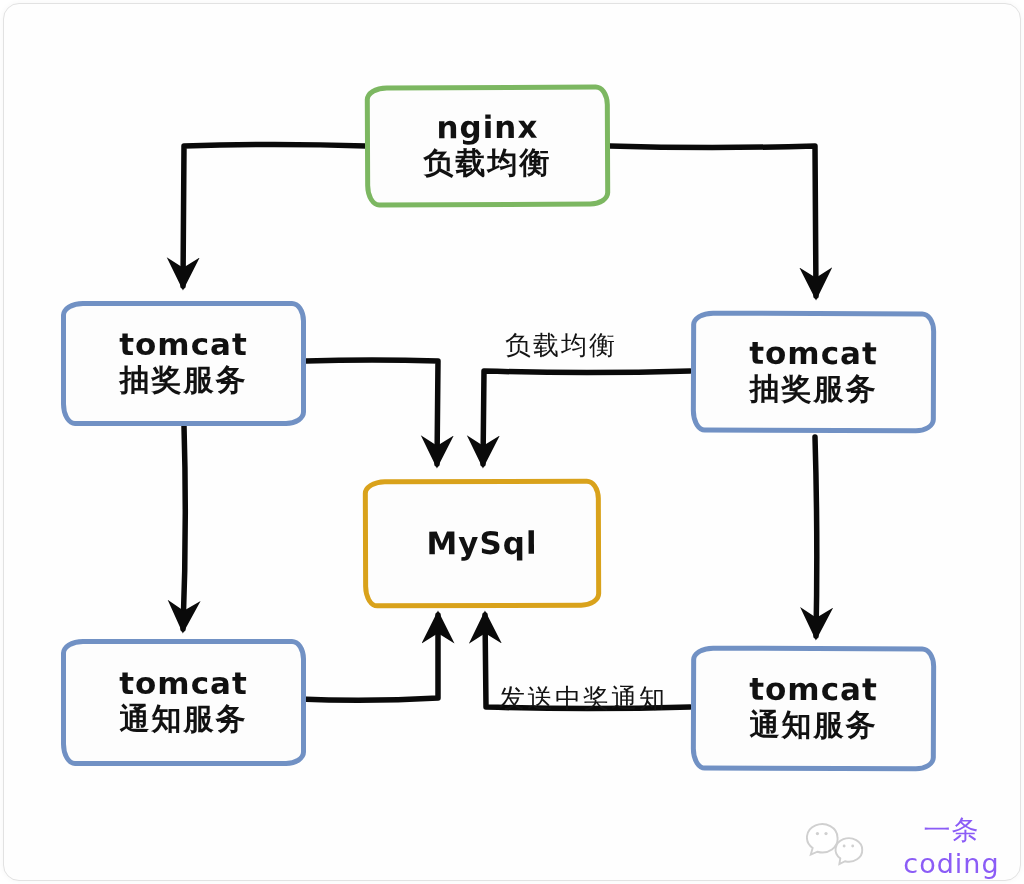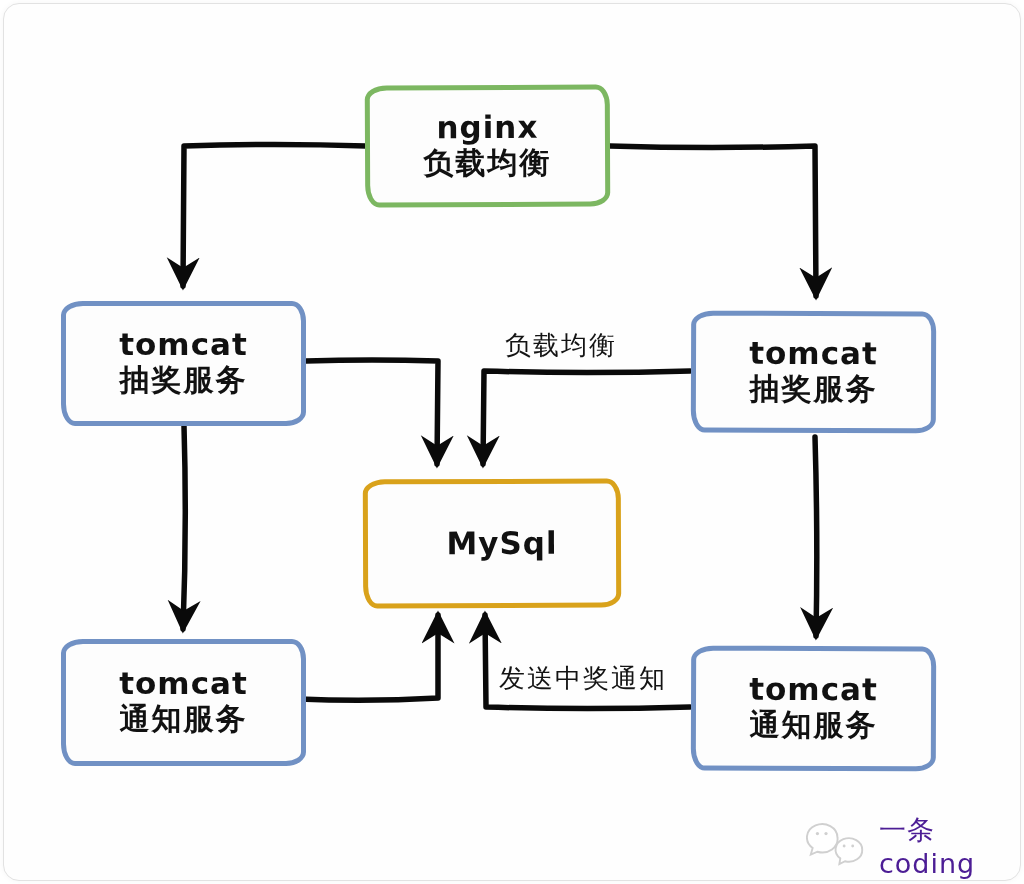--- a/index.html
+++ b/index.html
@@ -14,21 +14,21 @@
         border:5px solid #000;color:#111;font-weight:bold;
         border-radius:22px 14px 20px 14px / 14px 20px 14px 22px;}
   .node .en{font-size:31px;line-height:1.25;letter-spacing:1px;}
   .node .zh{font-size:30px;line-height:1.25;letter-spacing:2px;font-family:Liberation Mono, monospace;}
   .node.green{border-color:#7cb761;transform:rotate(-0.25deg);}
   .node.blue{border-color:#7191c4;}
   .node.blue.r1{transform:rotate(0.2deg);}
   .node.orange{border-color:#d9a21b;transform:rotate(-0.2deg);}
   .edge-label{position:absolute;color:#141414;font-size:26px;letter-spacing:2px;white-space:nowrap;}
   .watermark{position:absolute;left:806px;top:812px;display:flex;align-items:center;
-             color:#4c1d95;font-size:27px;letter-spacing:1px;}
+             color:#8b5cf6;font-size:27px;letter-spacing:1px;text-align:center;}
   .watermark .wm-text{margin-left:10px;text-shadow:0 1px 0 #ffffff;}
 </style>
 </head>
 <body>
 
 <div class="stage">
   <div class="card"></div>
 
   <svg class="lines" viewBox="0 0 1024 884" xmlns="http://www.w3.org/2000/svg">
     <defs>
@@ -64,36 +64,36 @@
   <div class="node blue" style="left:61px;top:301px;width:235px;height:115px;">
     <div class="en">tomcat</div>
     <div class="zh">抽奖服务</div>
   </div>
 
   <div class="node blue r1" style="left:691px;top:311px;width:235px;height:112px;">
     <div class="en">tomcat</div>
     <div class="zh">抽奖服务</div>
   </div>
 
-  <div class="node orange" style="left:363px;top:479px;width:228px;height:119px;padding-left:20px;">
+  <div class="node orange" style="left:363px;top:479px;width:228px;height:119px;">
     <div class="en">MySql</div>
   </div>
 
   <div class="node blue" style="left:61px;top:639px;width:235px;height:117px;">
     <div class="en">tomcat</div>
     <div class="zh">通知服务</div>
   </div>
 
   <div class="node blue r1" style="left:691px;top:646px;width:235px;height:115px;">
     <div class="en">tomcat</div>
     <div class="zh">通知服务</div>
   </div>
 
   <div class="edge-label" style="left:505px;top:328px;">负载均衡</div>
-  <div class="edge-label" style="left:499px;top:661px;">发送中奖通知</div>
+  <div class="edge-label" style="left:499px;top:681px;">发送中奖通知</div>
 
   <div class="watermark">
     <svg width="66" height="52" viewBox="0 0 66 52">
       <g stroke="#d0d0d0" stroke-width="2" fill="#ffffff">
         <path d="M33,17 a16,14 0 1,0 -26,11 l-2,7 7,-3 a16,14 0 0,0 21,-15 z"></path>
         <path d="M59,30 a14,12 0 1,0 -23,9 l-1,6 6,-3 a14,12 0 0,0 18,-12 z"></path>
       </g>
       <g fill="#d0d0d0">
         <circle cx="12" cy="13" r="1.7"></circle>
           <circle cx="21" cy="13" r="1.7"></circle>

